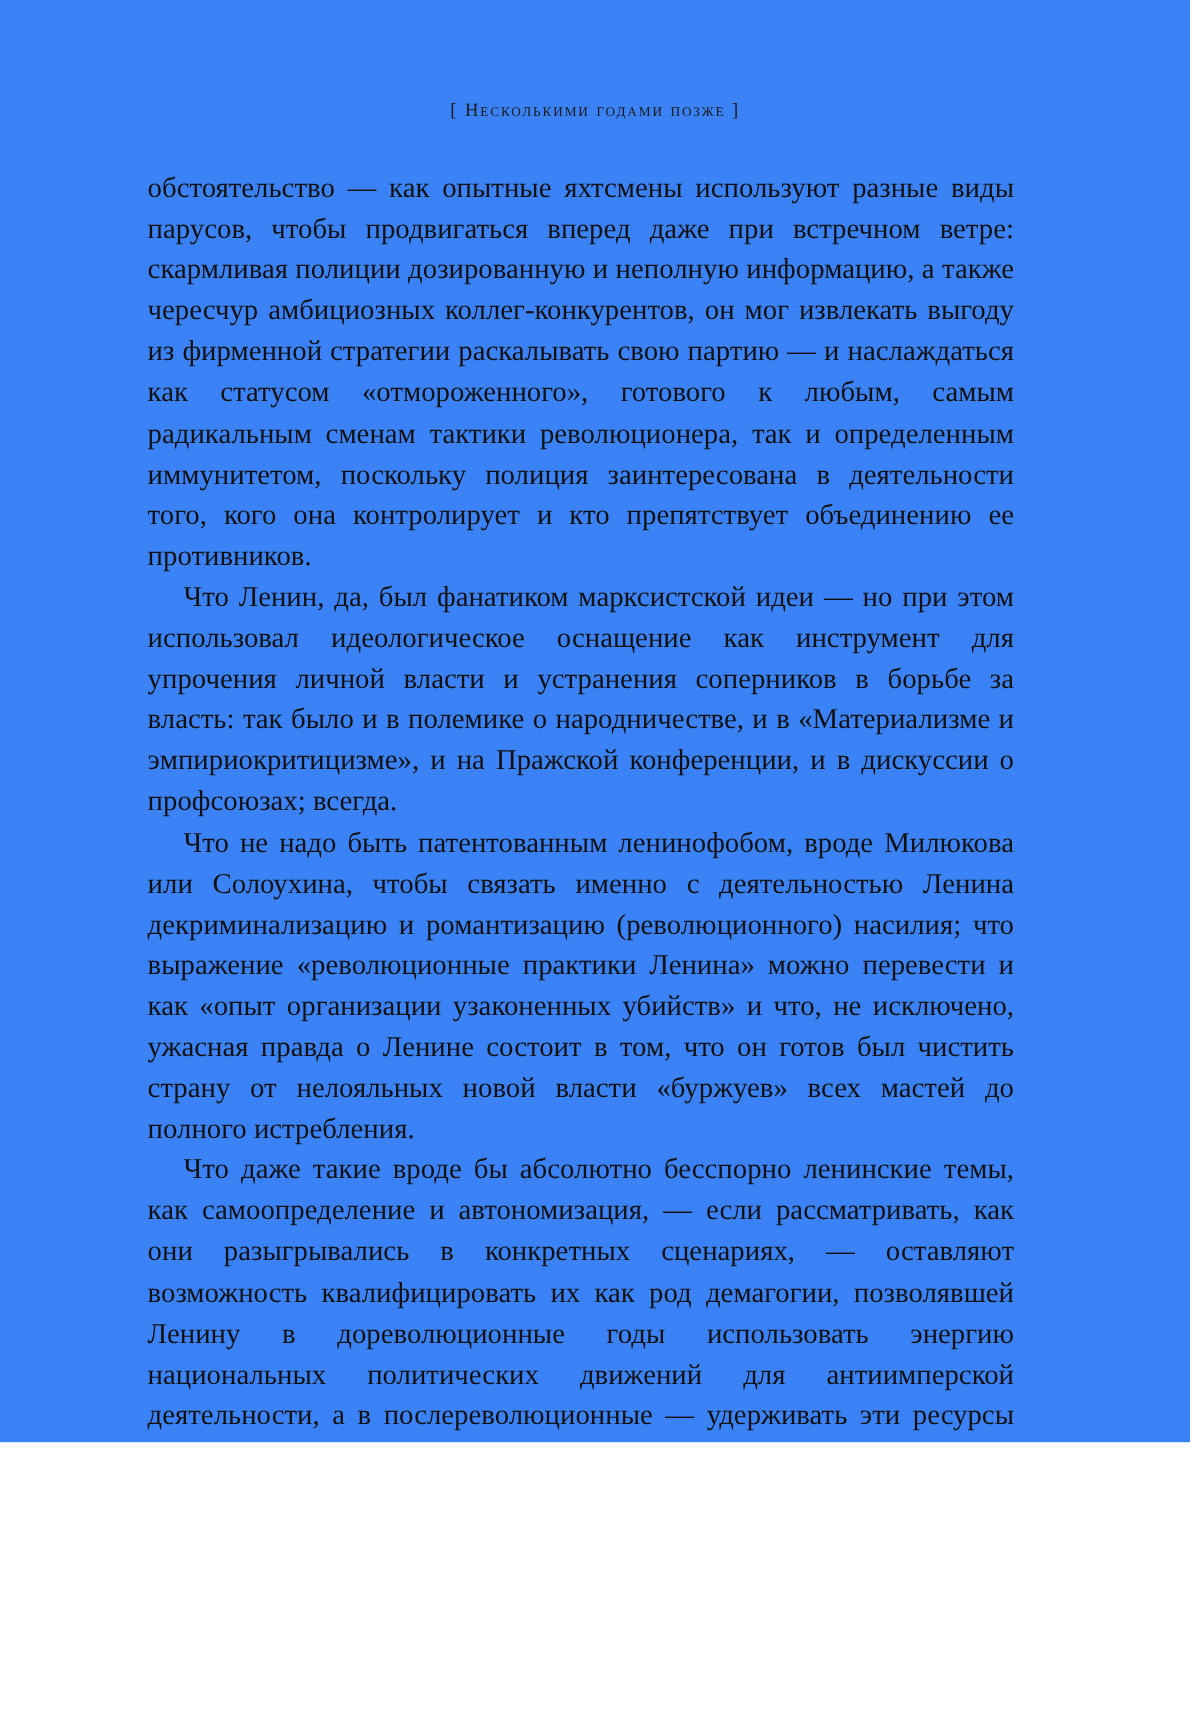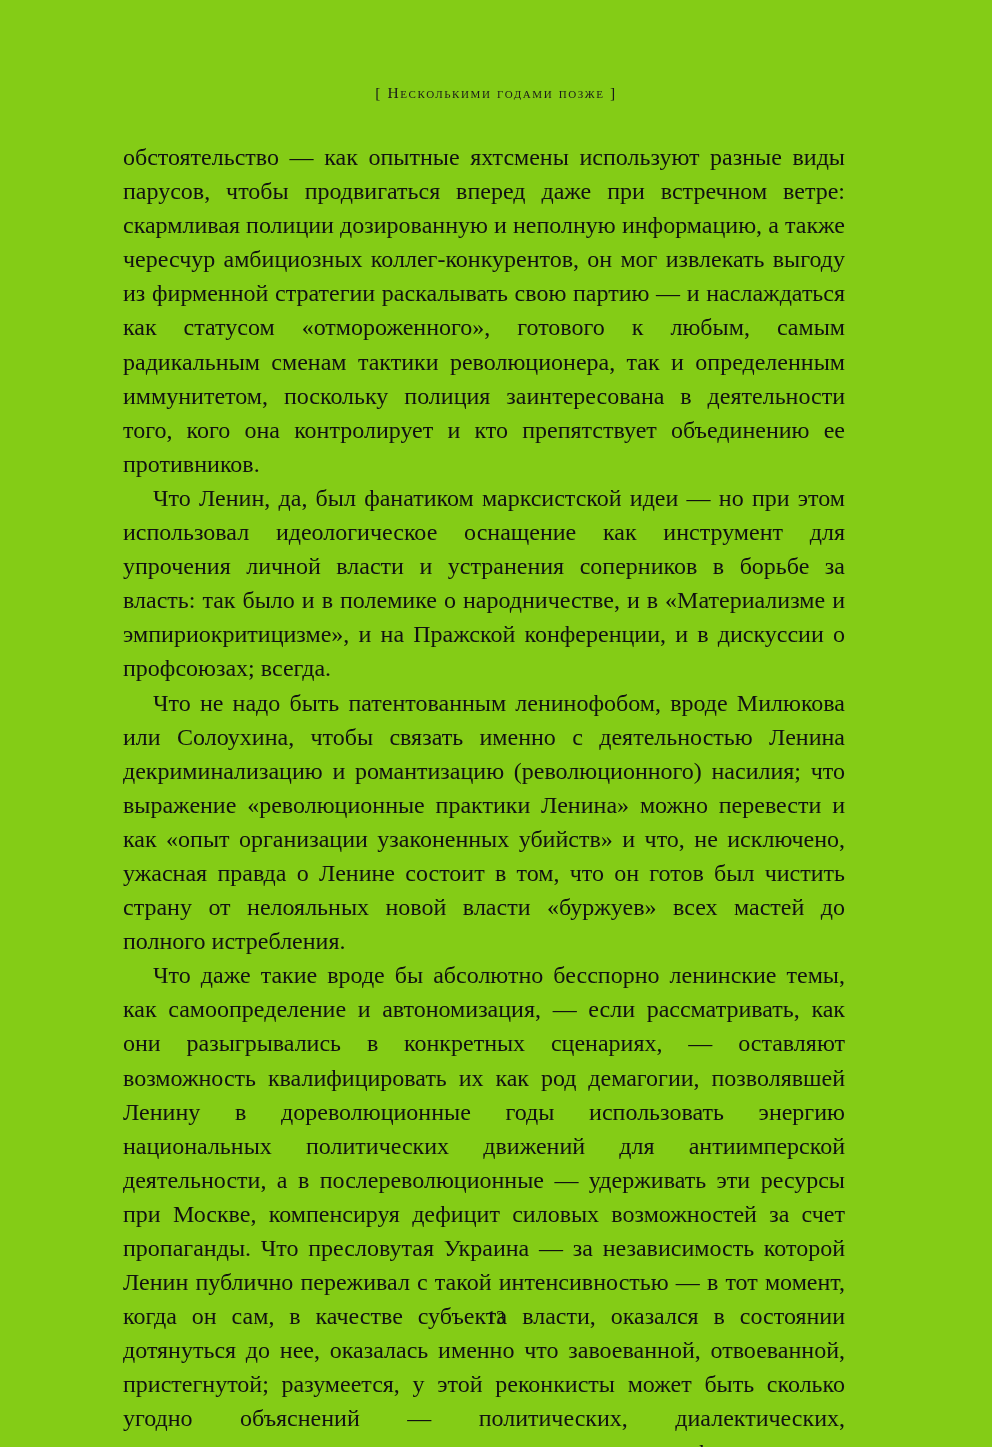--- a/index.html
+++ b/index.html
@@ -3,22 +3,22 @@
 <meta charset="utf-8">
 <style>
   html, body {
     margin: 0;
     padding: 0;
     background: #ffffff;
   }
   .page {
     position: relative;
     width: 992px;
-    height: 1447px;
-    background: #84cc16;
+    height: 1202px;
+    background: #3b82f6;
     box-sizing: border-box;
     overflow: hidden;
   }
   .running-head {
     position: absolute;
     top: 84px;
     left: 0;
     width: 992px;
     text-align: center;
     font-family: "Liberation Serif", serif;

